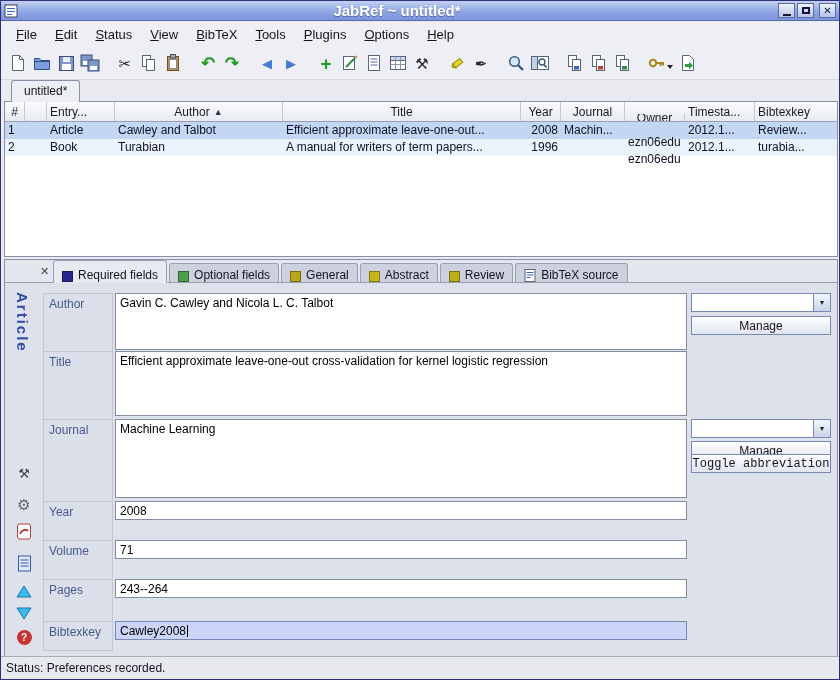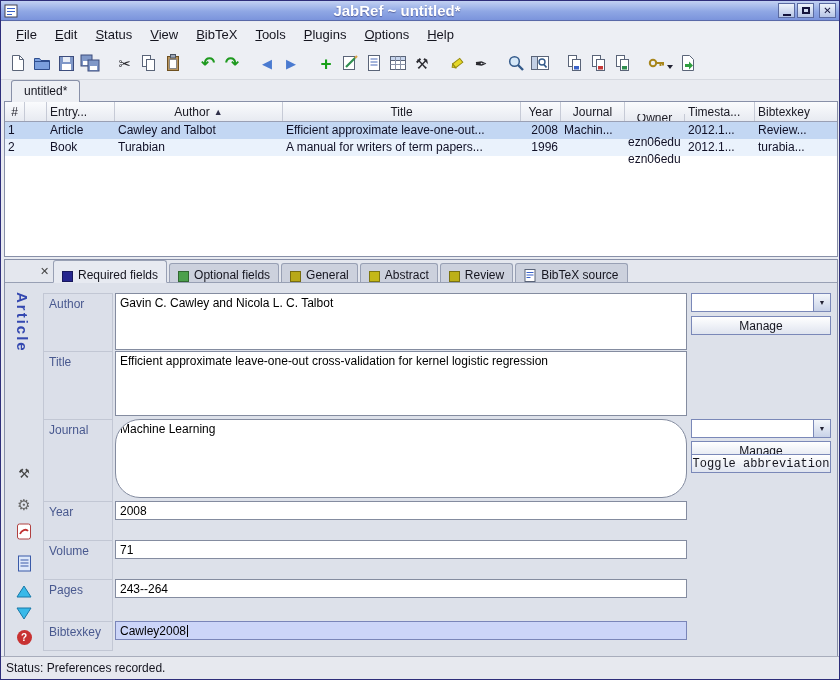--- a/index.html
+++ b/index.html
@@ -369,21 +369,21 @@
     <div class="flabel" style="top:33px;height:59px;">Author</div>
     <div class="flabel" style="top:91px;height:69px;">Title</div>
     <div class="flabel" style="top:159px;height:83px;">Journal</div>
     <div class="flabel" style="top:241px;height:40px;">Year</div>
     <div class="flabel" style="top:280px;height:40px;">Volume</div>
     <div class="flabel" style="top:319px;height:43px;">Pages</div>
     <div class="flabel" style="top:361px;height:30px;">Bibtexkey</div>
 
     <div class="finput" style="top:91px;height:65px;">Efficient approximate leave-one-out cross-validation for kernel logistic regression</div>
     <div class="finput" style="top:33px;height:57px;">Gavin C. Cawley and Nicola L. C. Talbot</div>
-    <div class="finput" style="top:159px;height:79px;border-radius:25px;">Machine Learning</div>
+    <div class="finput" style="top:159px;height:79px;">Machine Learning</div>
     <div class="finput" style="top:241px;height:19px;">2008</div>
     <div class="finput" style="top:280px;height:19px;">71</div>
     <div class="finput" style="top:319px;height:19px;">243--264</div>
     <div class="finput focus" style="top:361px;height:19px;">
       <span>Cawley2008</span><span class="caret"></span>
     </div>
 
     <div class="combo" style="top:33px;">
         <span class="cbtn">▼</span>
       </div>

